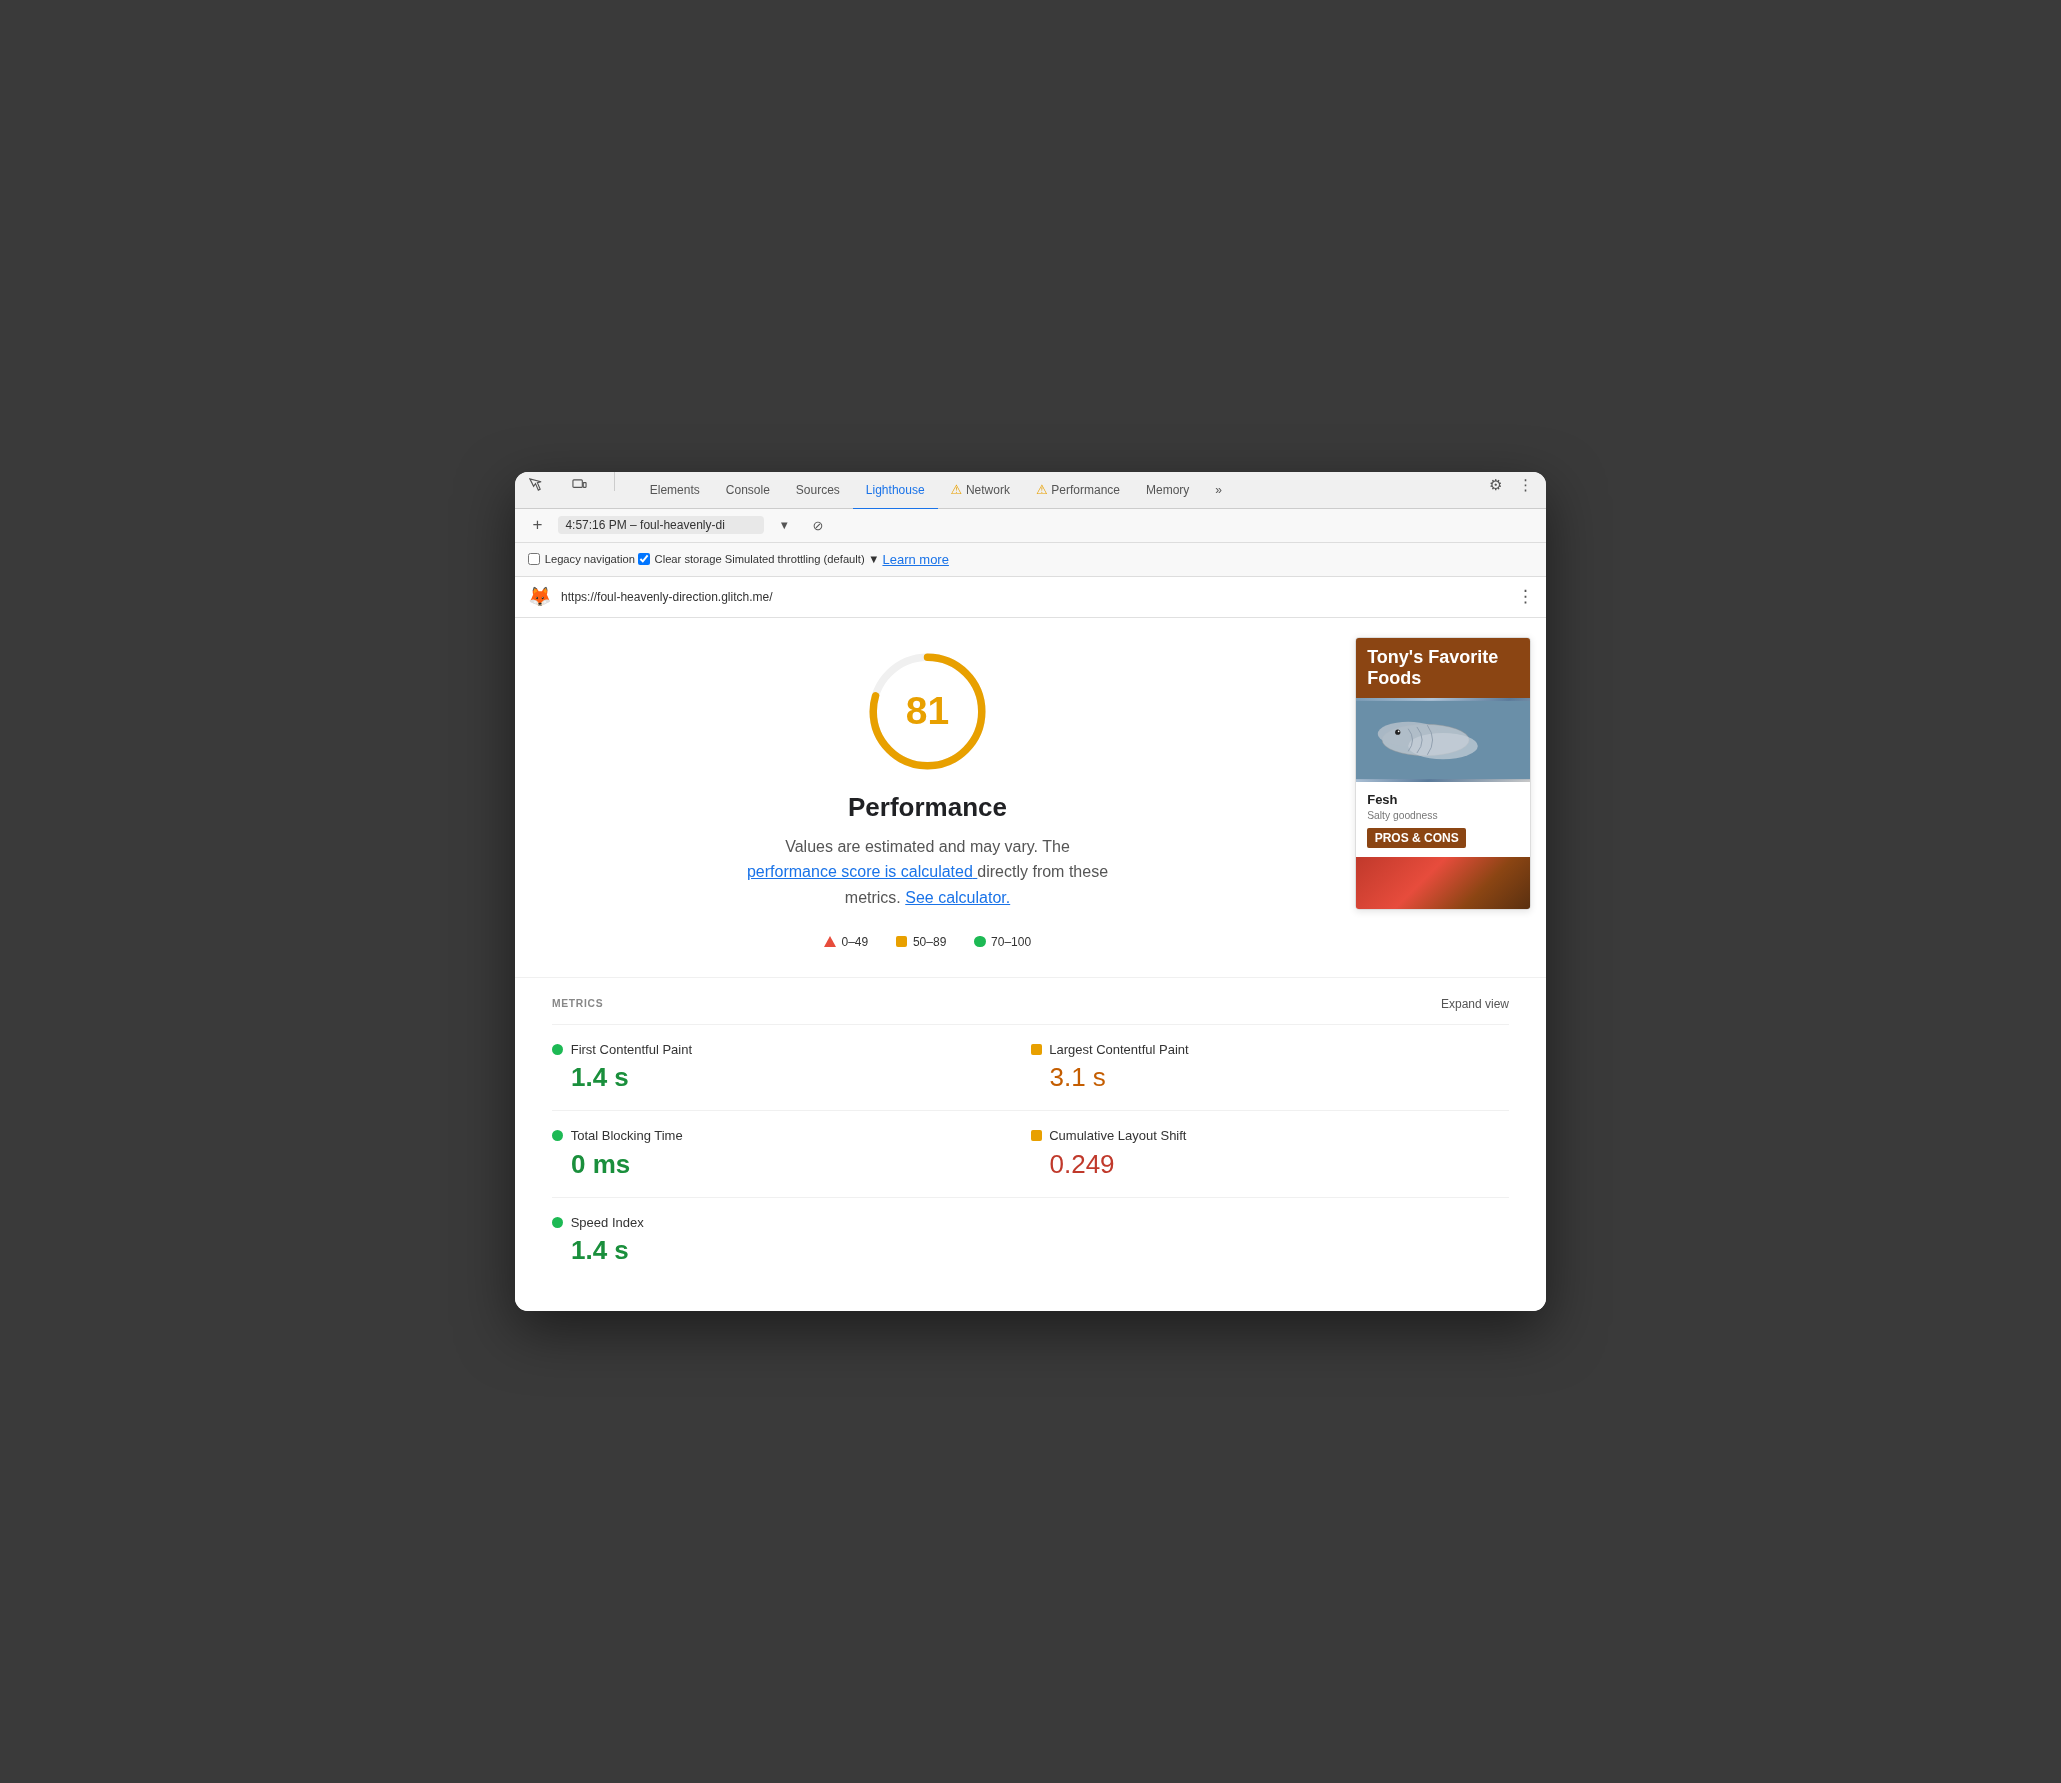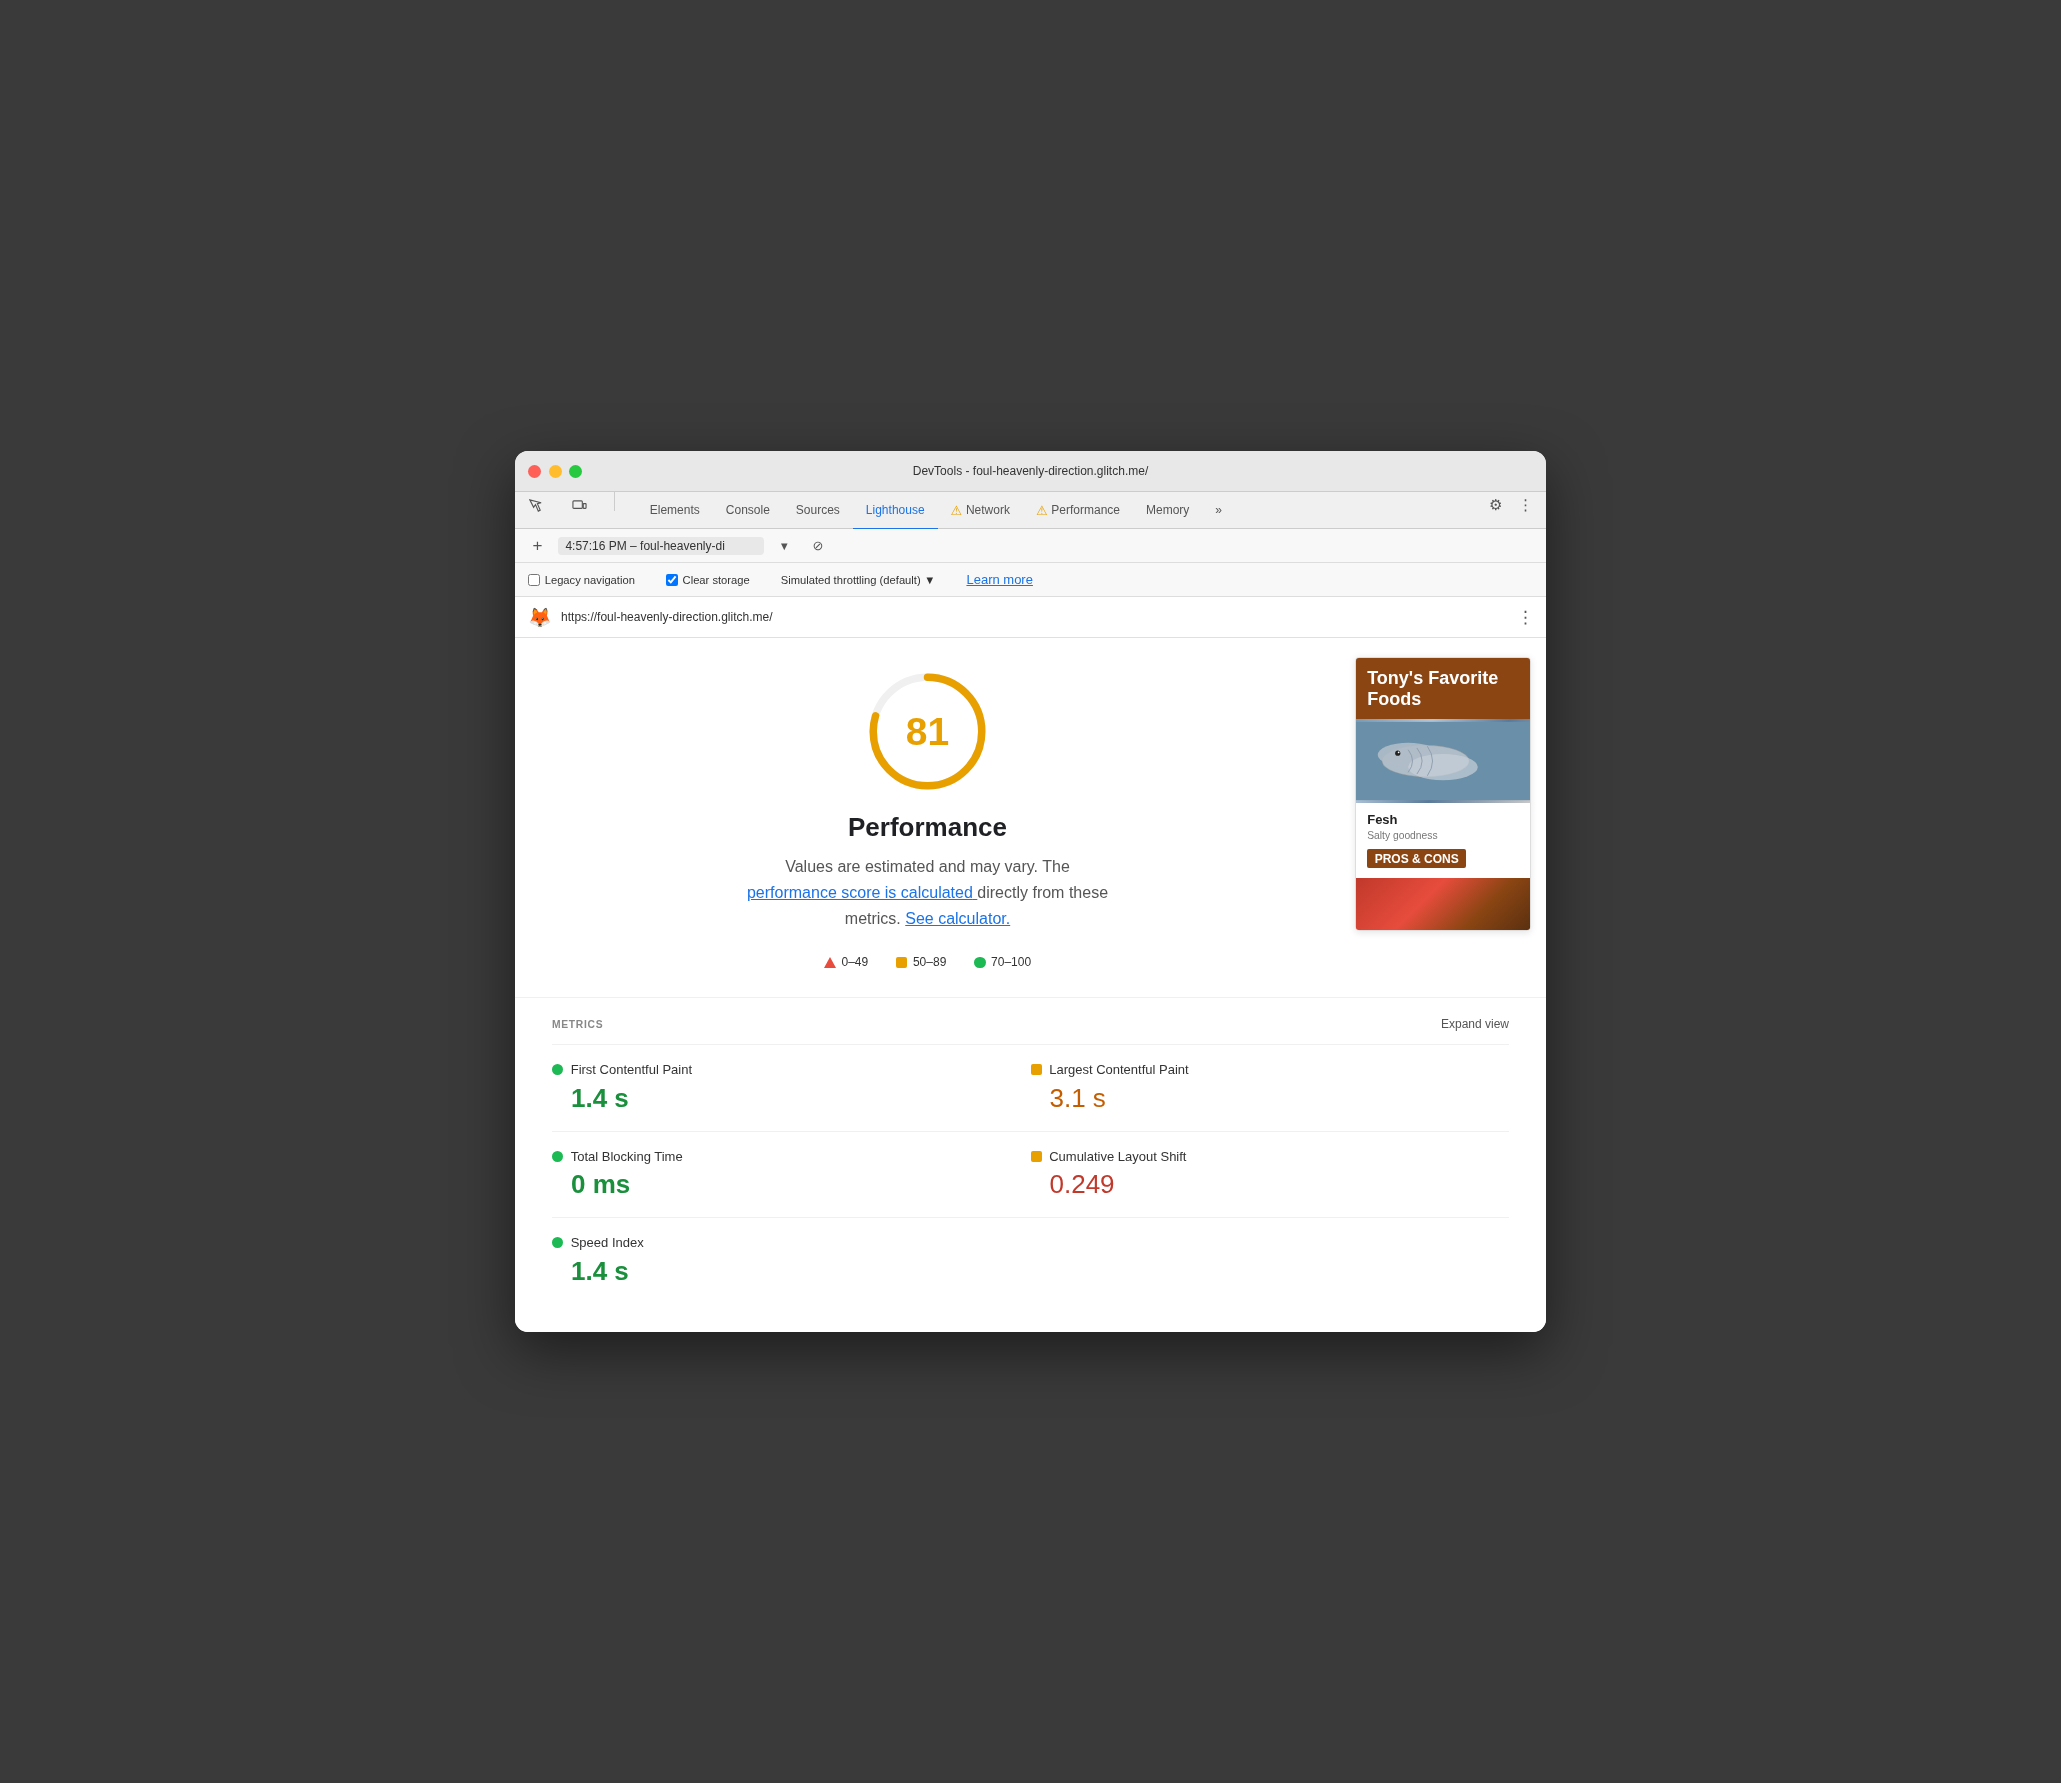--- a/index.html
+++ b/index.html
@@ -124,21 +124,21 @@
       max-width: 206px;
     }
     
     .options-row {
       background: #f8f8f8;
       border-bottom: 0.9px solid #ddd;
       height: 34px;
       display: flex;
       align-items: center;
       padding: 0 13px;
-      gap: 31px;
+      gap: 3px;
       font-size: 11.2px;
       color: #333;
     }
     .checkbox-group {
       display: flex;
       align-items: center;
       gap: 4.7px;
     }
     .checkbox-group input[type="checkbox"] {
       width: 12px;
@@ -403,28 +403,20 @@
       height: 11.2px;
       background: #e8a000;
       border-radius: 1.9px;
     }
   </style>
 </head>
 <body>
 
 <div class="window">
 
-  <div class="title-bar">
-    <div class="traffic-lights">
-      <div class="traffic-light tl-red"></div>
-      <div class="traffic-light tl-yellow"></div>
-      <div class="traffic-light tl-green"></div>
-    </div>
-    <span class="title-bar-text">DevTools - foul-heavenly-direction.glitch.me/</span>
-  </div>
 
   <div class="devtools-toolbar">
     <div class="toolbar-icon">
       <svg width="15" height="15" viewBox="0 0 16 16" fill="none">
         <path d="M2 2 L6 10 L8 7 L11 14 L13 13 L10 6 L14 5Z" stroke="#555" stroke-width="1.2" fill="none"></path>
       </svg>
     </div>
     <div class="toolbar-icon">
       <svg width="15" height="15" viewBox="0 0 16 16" fill="none">
         <rect x="1" y="3" width="10" height="8" rx="1" stroke="#555" stroke-width="1.2" fill="none"></rect>

